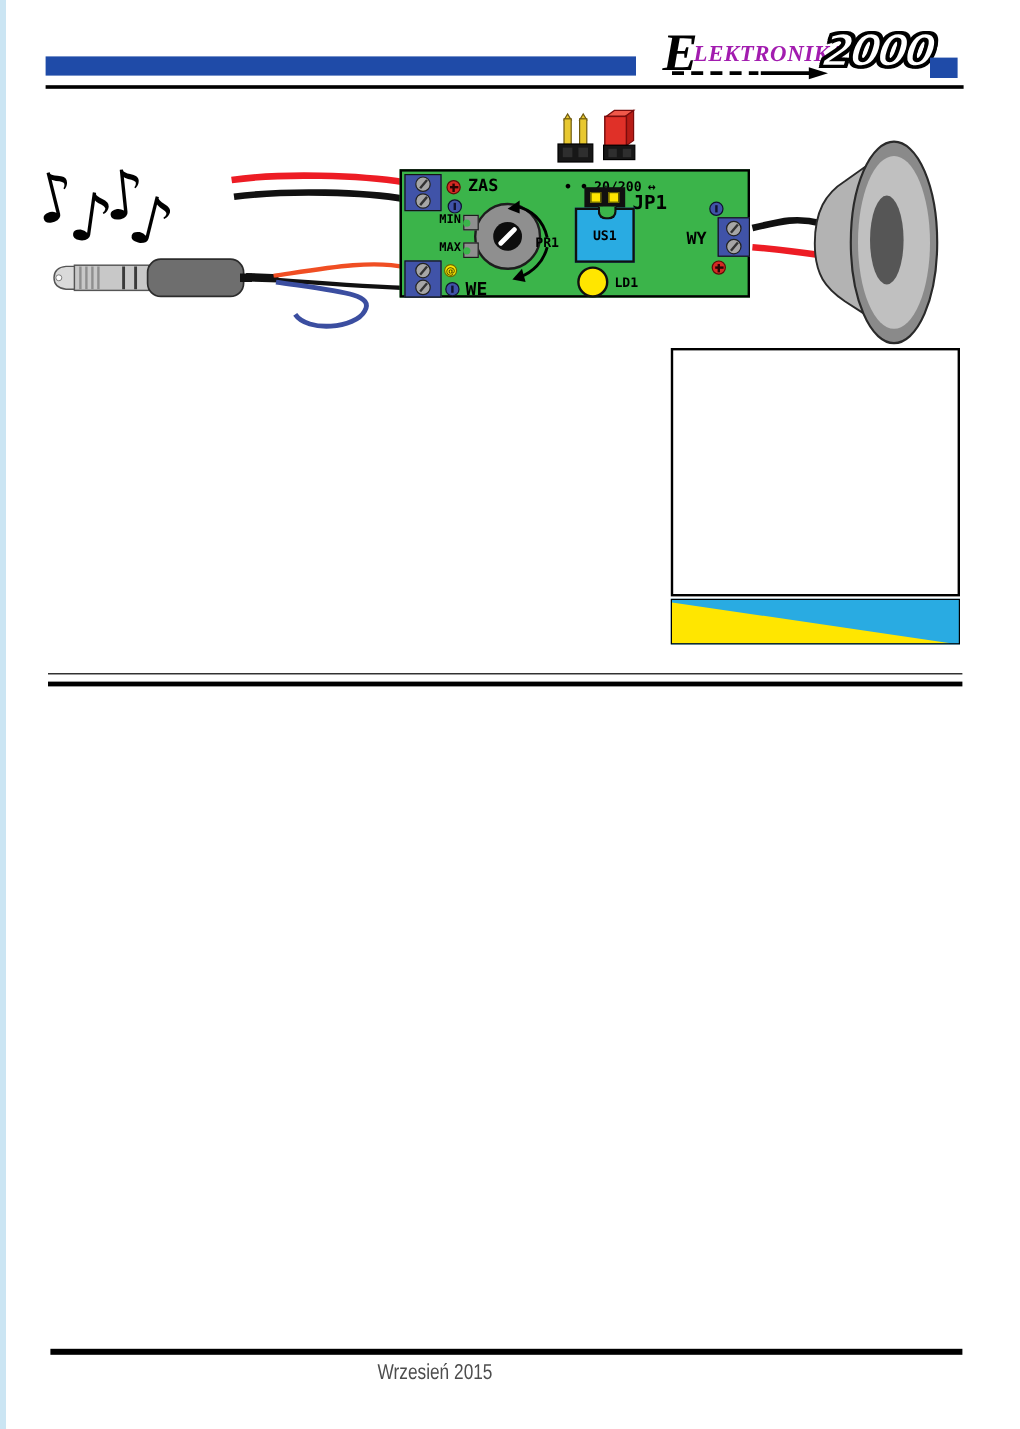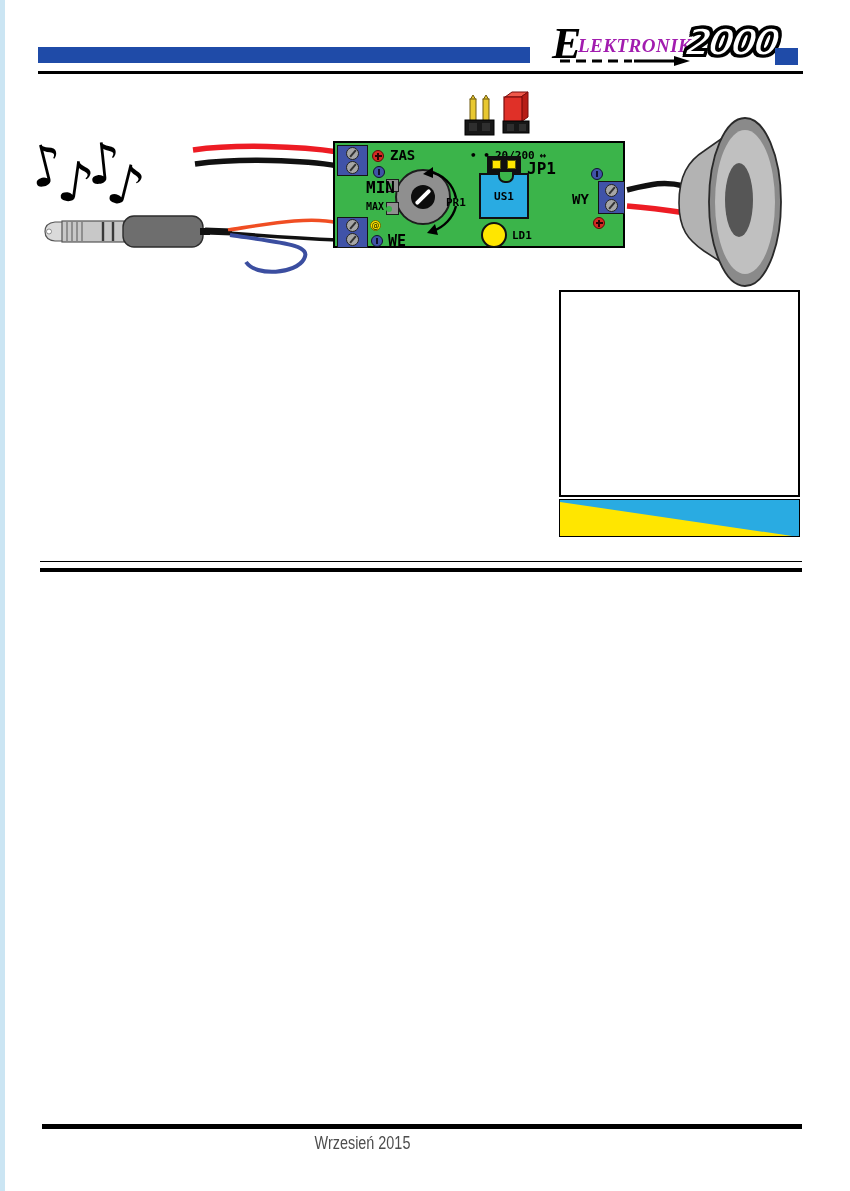--- a/index.html
+++ b/index.html
@@ -162,21 +162,21 @@
     </div>
     <div class="marker m-plus" style="left:37px;top:7px;"></div>
     <div class="marker m-minus" style="left:38px;top:23px;"></div>
     <span class="abs mono" style="left:55px;top:4px;font-size:14px;">ZAS</span>
 
     <div class="pot">
       <div class="pot-screw"></div>
     </div>
     <div class="pot-tab" style="left:51px;top:36px;"></div>
     <div class="pot-tab" style="left:51px;top:59px;"></div>
-    <span class="abs mono" style="left:31px;top:35px;font-size:16px;">MIN</span>
+    <span class="abs mono" style="left:31px;top:35px;font-size:10px;">MIN</span>
     <span class="abs mono" style="left:31px;top:58px;font-size:10px;">MAX</span>
     <span class="abs mono" style="left:111px;top:53px;font-size:11px;">PR1</span>
     <svg class="abs" style="left:76px;top:17px;" width="56" height="82" viewBox="0 0 56 82">
       <path d="M18,12 C32,14 42,24 45,38" stroke="#000" stroke-width="2.4" fill="none"></path>
       <polygon points="12,14 22,7 22,18" fill="#000"></polygon>
       <path d="M45,46 C42,58 33,67 22,71" stroke="#000" stroke-width="2.4" fill="none"></path>
       <polygon points="27,75 16,73 24,64" fill="#000"></polygon>
     </svg>
 
     <div class="abs" style="left:135px;top:1px;">

